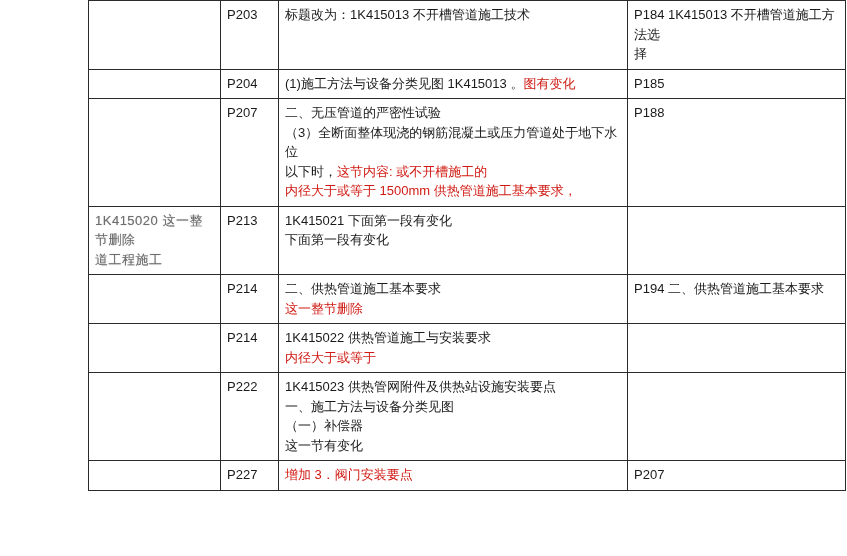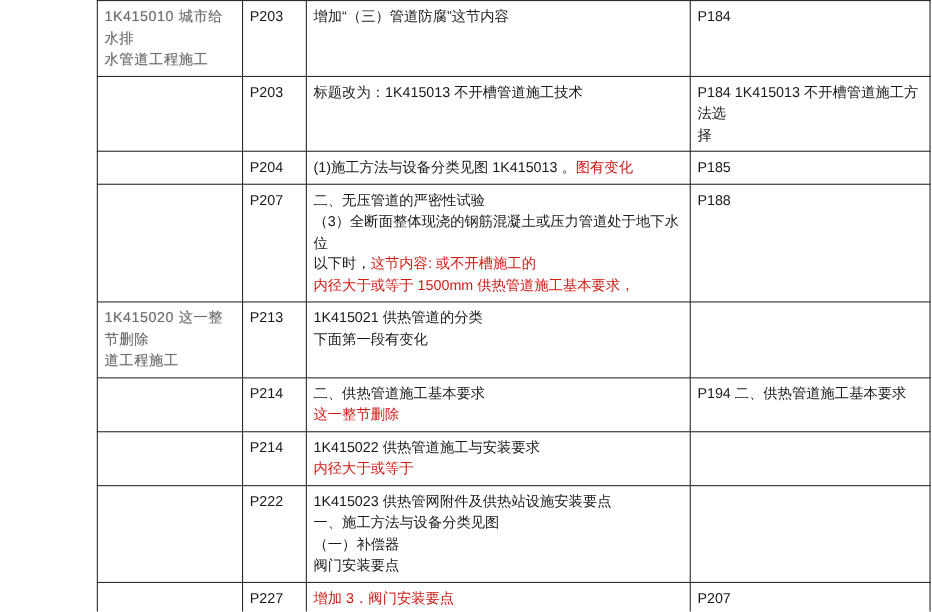--- a/index.html
+++ b/index.html
@@ -60,35 +60,20 @@
 <div id="sheet">
   <table class="doc-table">
     <colgroup>
       <col class="c-sec">
       <col class="c-new">
       <col class="c-body">
       <col class="c-old">
     </colgroup>
     <tbody id="table-body">
         <tr>
-          <td>
-            <span class="cell-line sec-text faint">1K415010 城市给水排</span>
-            <span class="cell-line sec-text faint">水管道工程施工</span>
-          </td>
-          <td>
-            <span class="cell-line black nowrap">P203</span>
-          </td>
-          <td>
-            <span class="cell-line"><span class="black">增加“（三）管道防腐”这节内容</span></span>
-          </td>
-          <td>
-            <span class="cell-line"><span class="black">P184</span></span>
-          </td>
-        </tr>
-        <tr>
           <td></td>
           <td>
             <span class="cell-line black nowrap">P203</span>
           </td>
           <td>
             <span class="cell-line"><span class="black">标题改为：1K415013 不开槽管道施工技术</span></span>
           </td>
           <td>
             <span class="cell-line"><span class="black">P184   1K415013 不开槽管道施工方法选</span></span>
             <span class="cell-line"><span class="black">择</span></span>
@@ -123,21 +108,21 @@
         </tr>
         <tr>
           <td>
             <span class="cell-line sec-text faint">1K415020 这一整节删除</span>
             <span class="cell-line sec-text faint">道工程施工</span>
           </td>
           <td>
             <span class="cell-line black nowrap">P213</span>
           </td>
           <td>
-            <span class="cell-line"><span class="black">1K415021 供热管道的分类</span></span>
+            <span class="cell-line"><span class="black">1K415021 下面第一段有变化</span></span>
             <span class="cell-line"><span class="black">下面第一段有变化</span></span>
           </td>
           <td></td>
         </tr>
         <tr>
           <td></td>
           <td>
             <span class="cell-line black nowrap">P214</span>
           </td>
           <td>
@@ -161,21 +146,21 @@
         </tr>
         <tr>
           <td></td>
           <td>
             <span class="cell-line black nowrap">P222</span>
           </td>
           <td>
             <span class="cell-line"><span class="black">1K415023 供热管网附件及供热站设施安装要点</span></span>
             <span class="cell-line"><span class="black">一、施工方法与设备分类见图</span></span>
             <span class="cell-line"><span class="black">（一）补偿器</span></span>
-            <span class="cell-line"><span class="black">阀门安装要点</span></span>
+            <span class="cell-line"><span class="black">这一节有变化</span></span>
           </td>
           <td></td>
         </tr>
         <tr>
           <td></td>
           <td>
             <span class="cell-line black nowrap">P227</span>
           </td>
           <td>
             <span class="cell-line"><span class="red u">增加 3．阀门安装要点</span></span>

